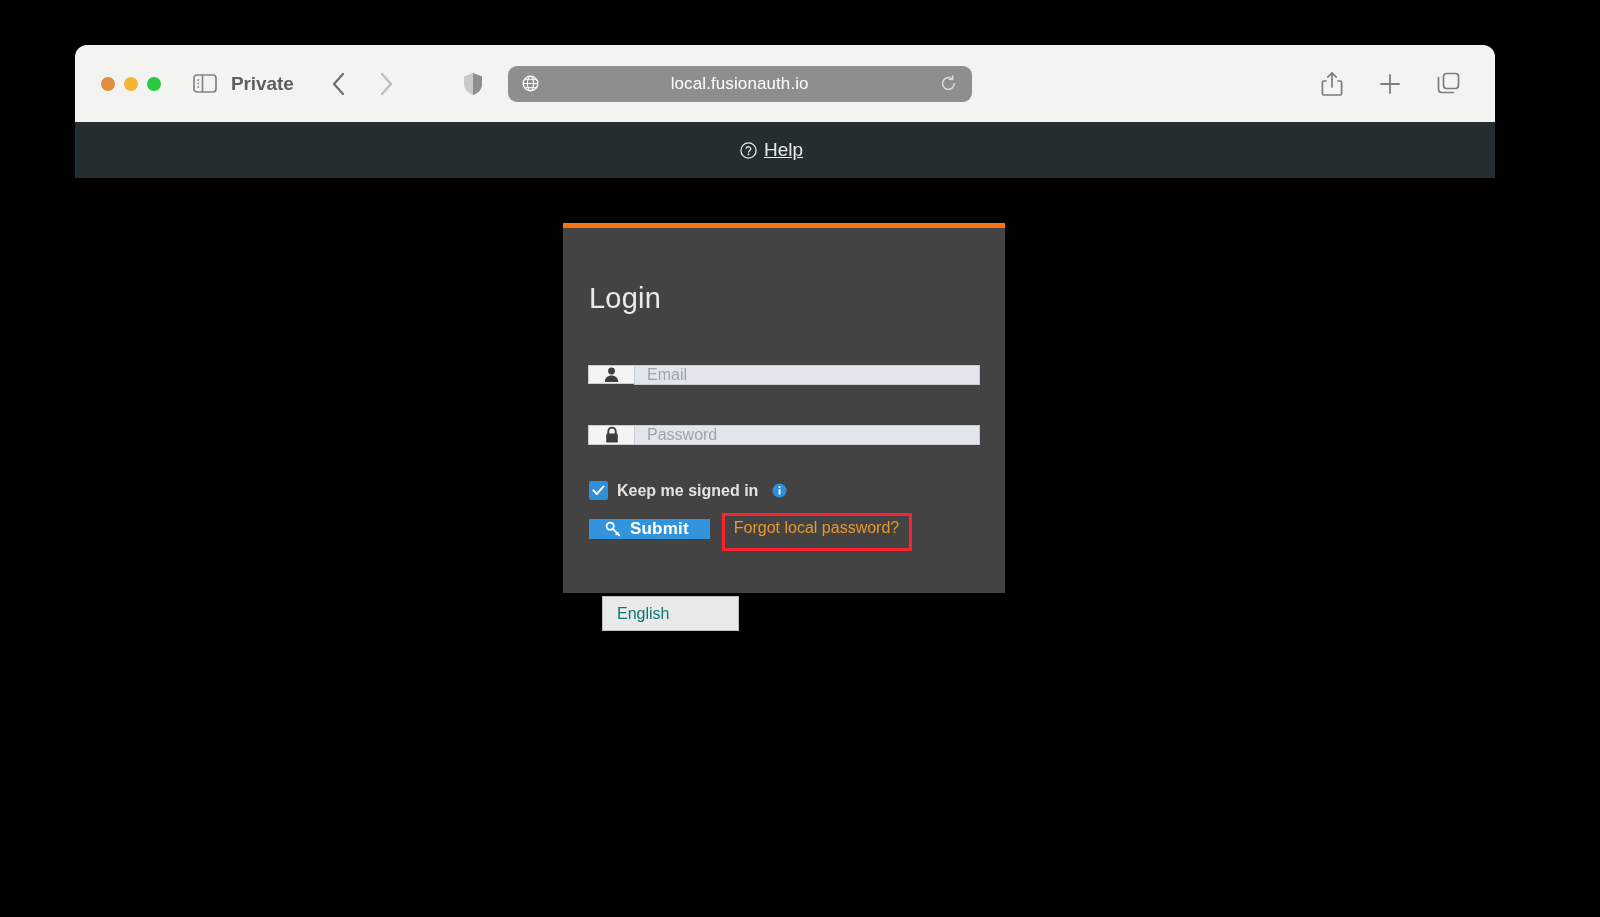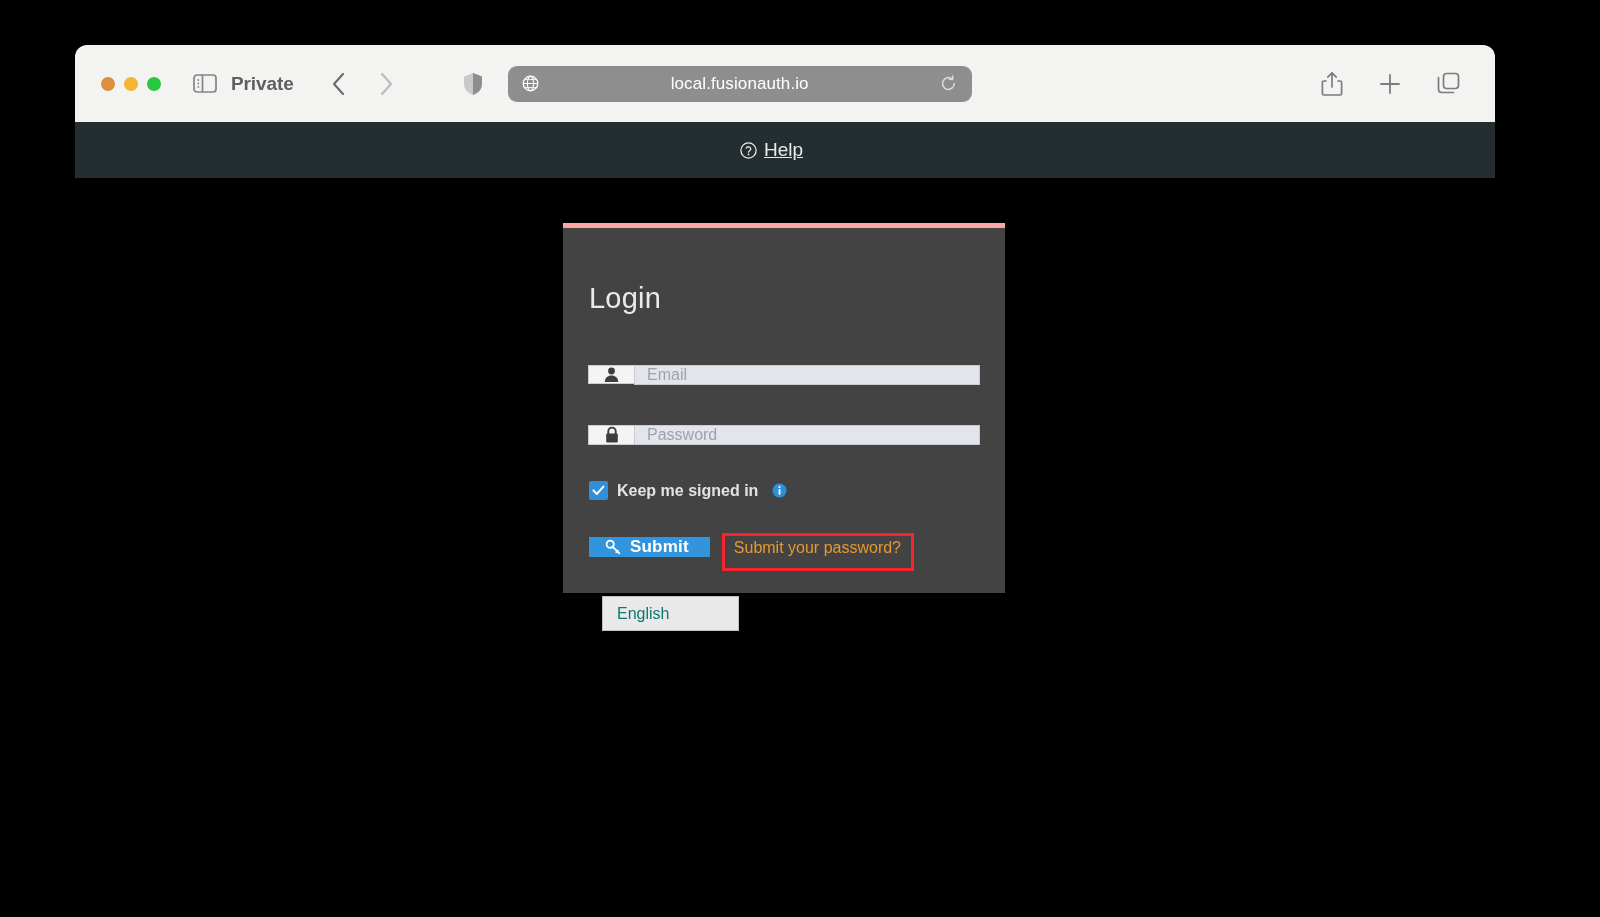--- a/index.html
+++ b/index.html
@@ -151,21 +151,21 @@
     align-items: center;
   }
 
   
   .login-card {
     position: absolute;
     left: 488px;
     top: 45px;
     width: 442px;
     background: #434343;
-    border-top: 5px solid #fca5a5;
+    border-top: 5px solid #f97316;
     padding: 44px 25px 36px 25px;
   }
 
   .login-title {
     font-size: 29px;
     color: #eaeaea;
     font-weight: 400;
     letter-spacing: 0.2px;
     margin: 10px 0 0 0;
     padding-left: 1px;
@@ -222,21 +222,21 @@
     white-space: nowrap;
   }
   .info-icon {
     width: 15px; height: 15px;
     margin-left: 5px;
     display:flex; align-items:center; justify-content:center;
   }
 
   .action-row {
     display: flex;
-    align-items: flex-end;
+    align-items: flex-start;
     margin-top: 19px;
     padding-left: 1px;
     height: 38px;
   }
   .submit-btn {
     background: #3294dd;
     border: none;
     color: #ffffff;
     font-family: "Liberation Sans", sans-serif;
     font-size: 17px;
@@ -439,21 +439,21 @@
               <svg width="16" height="16" viewBox="0 0 16 16">
                 <circle cx="5.2" cy="5.2" r="3.6" fill="none" stroke="#ffffff" stroke-width="1.8"></circle>
                 <line x1="7.8" y1="7.8" x2="14.3" y2="14.3" stroke="#ffffff" stroke-width="1.8" stroke-linecap="round"></line>
                 <line x1="11.2" y1="13.2" x2="12.8" y2="11.6" stroke="#ffffff" stroke-width="1.8" stroke-linecap="round"></line>
               </svg>
             </span>
             <span>Submit</span>
           </button>
 
           <span class="forgot-wrap">
-            <a class="forgot-link" href="#">Submit your password?</a>
+            <a class="forgot-link" href="#">Forgot local password?</a>
             <span class="annot-box"></span>
           </span>
         </div>
 
       </div>
 
       <div class="lang-select">
         <span>English</span>
       </div>
 

